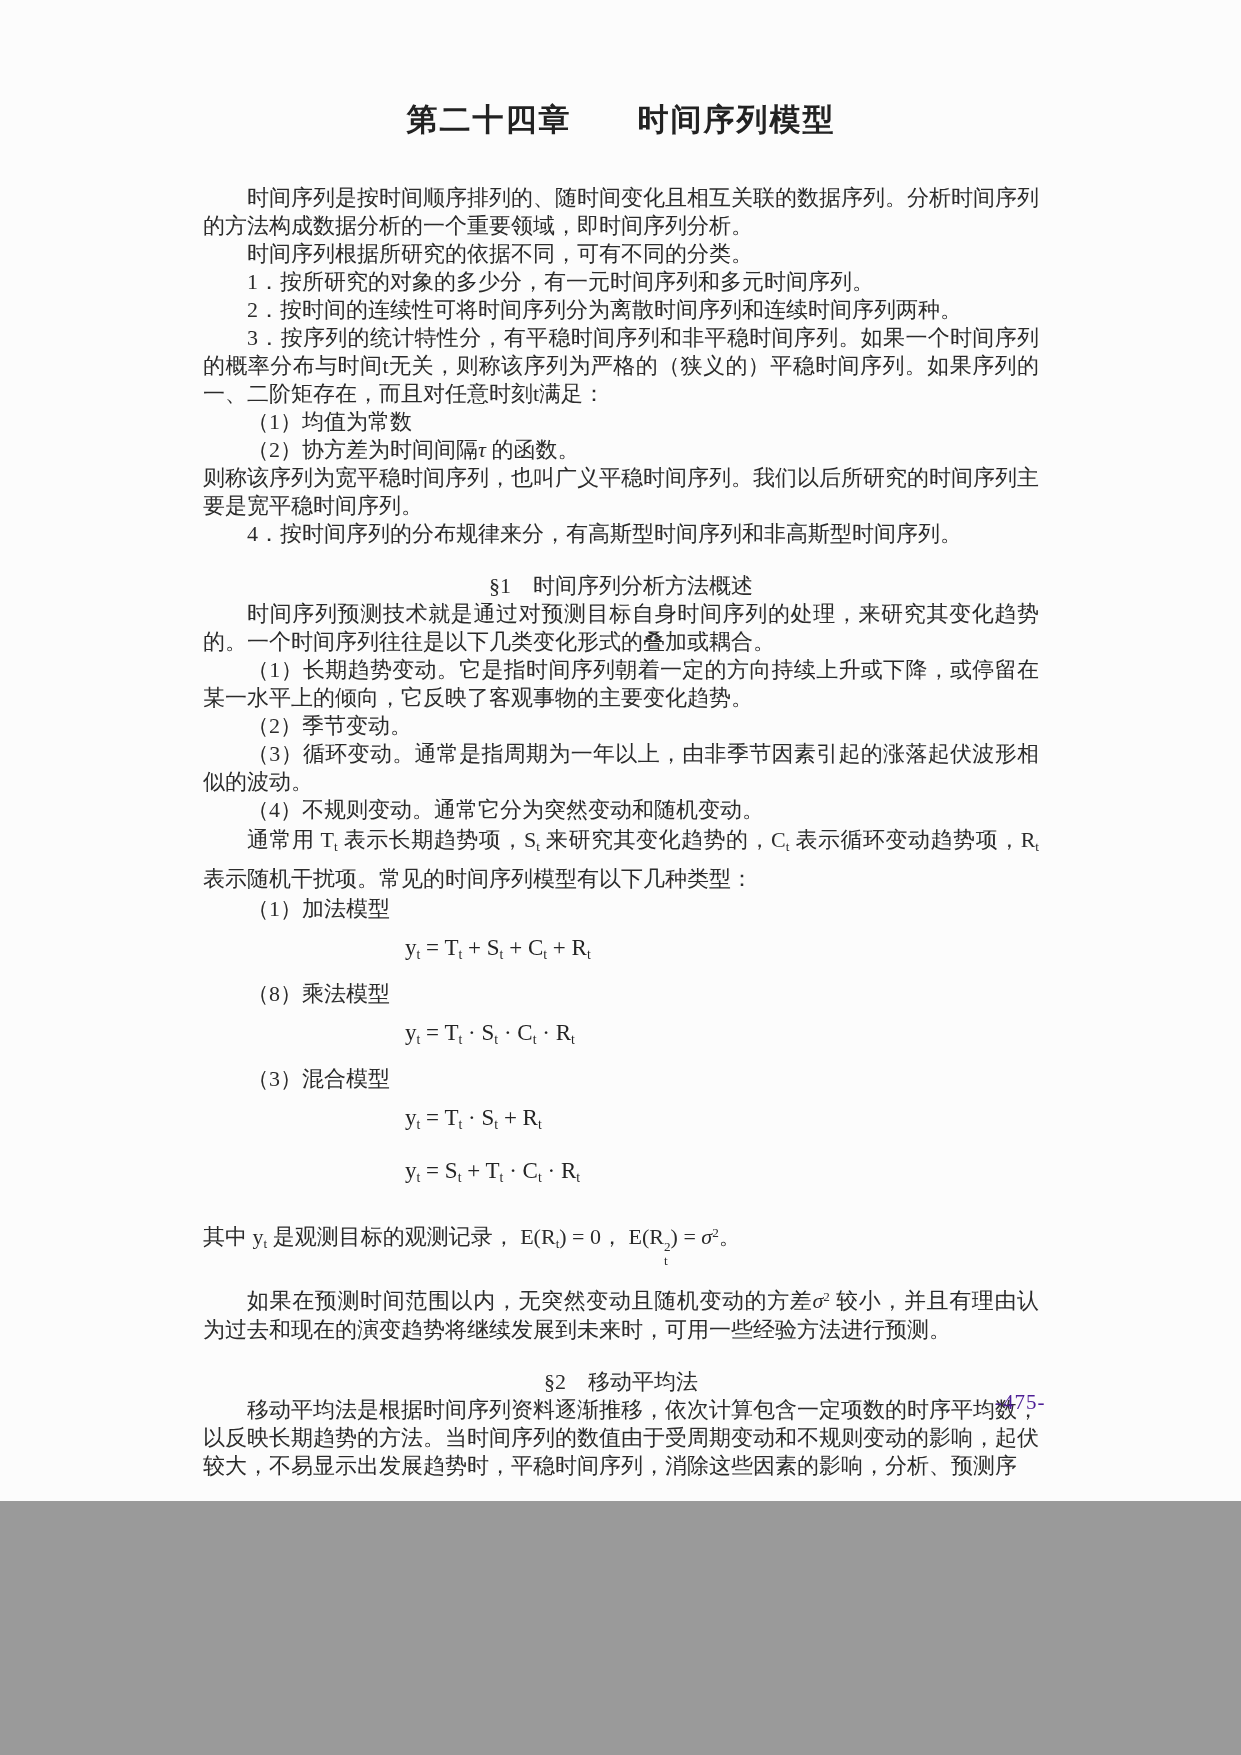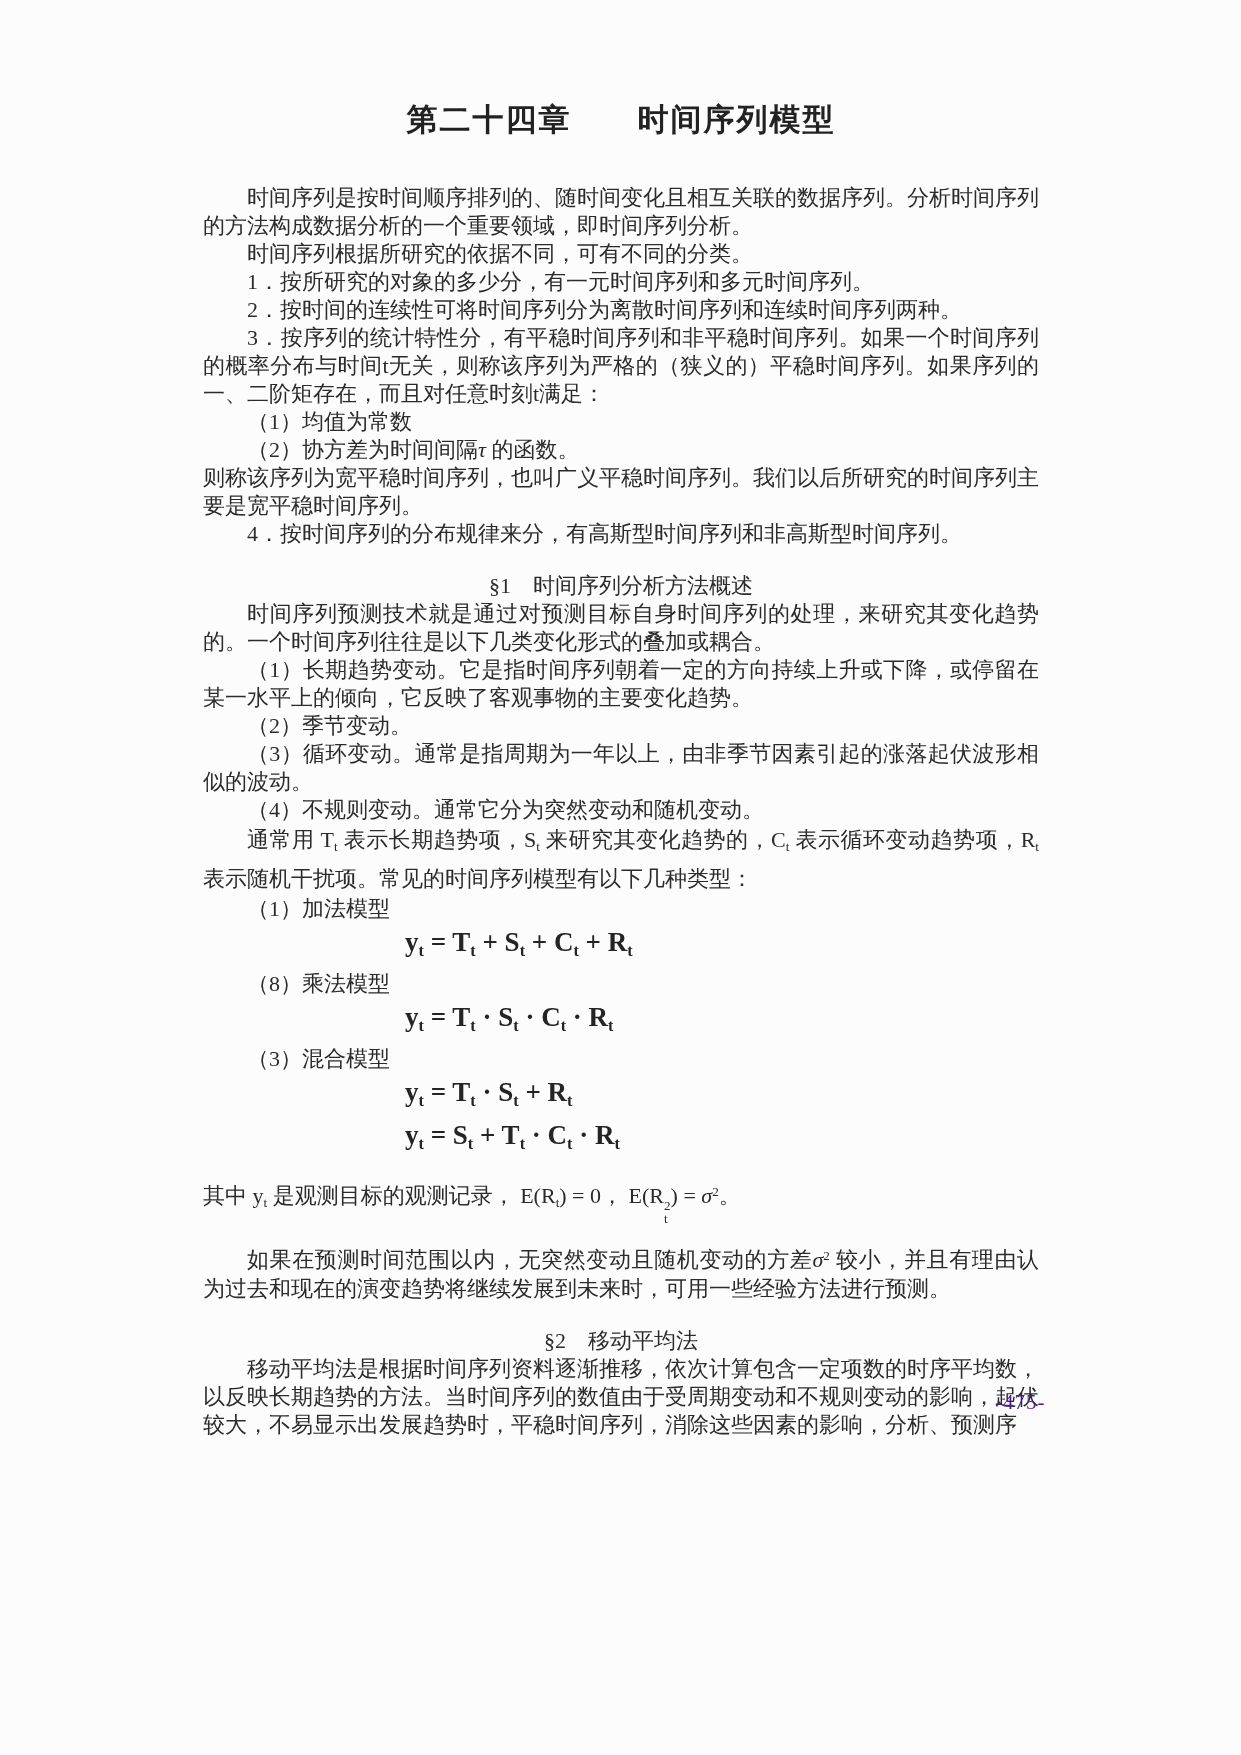--- a/index.html
+++ b/index.html
@@ -1,18 +1,18 @@
 <!DOCTYPE html>
 <html><head>
 <meta charset="utf-8">
 <style>
   html,body{margin:0;padding:0;background:#9a9a9a;}
   .page{
     position:relative;
-    width:1241px;height:1755px;
+    width:1241px;height:1501px;
     background:#fcfcfc;
     overflow:hidden;
     color:#2b2b2b;
     font-family:"Liberation Serif","DejaVu Serif",serif;
   }
   .doc{
     position:absolute;
     left:203px;top:100px;width:836px;
     font-size:22px;line-height:28px;
   }
@@ -29,24 +29,23 @@
   .ind{text-indent:2em;}
   .sec-heading{
     margin-top:24px;
     text-align:center;
   }
   .note-gap{margin-top:20px;}
   .para-gap{margin-top:16px;}
   .notation{line-height:32px;}
   .formula{
     margin:4px 0 4px 202px;
-    font-size:27px;line-height:30px;
+    font-size:23px;line-height:42px;
     font-family:"Liberation Serif","DejaVu Serif",serif;
     color:#242424;
-    font-weight:bold;
   }
   .sb{font-size:0.6em;vertical-align:-0.3em;}
   .sp{font-size:0.6em;vertical-align:0.55em;}
   .it{font-style:italic;}
   .mt{font-family:"Liberation Serif","DejaVu Serif",serif;}
   .stk{display:inline-flex;flex-direction:column;font-size:0.6em;line-height:1.05;vertical-align:-0.45em;text-align:left;}
   .stk span{display:block;}
   .pagenum{
     position:absolute;
     left:995px;top:1390px;

